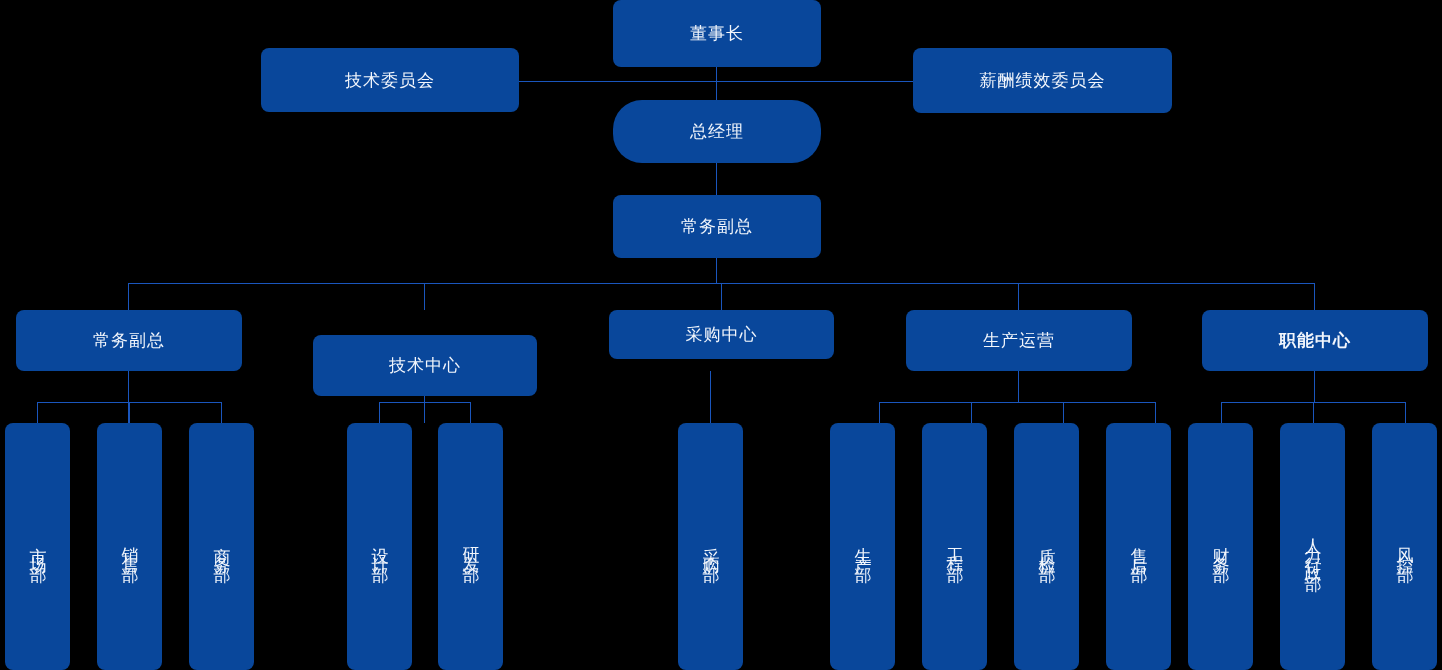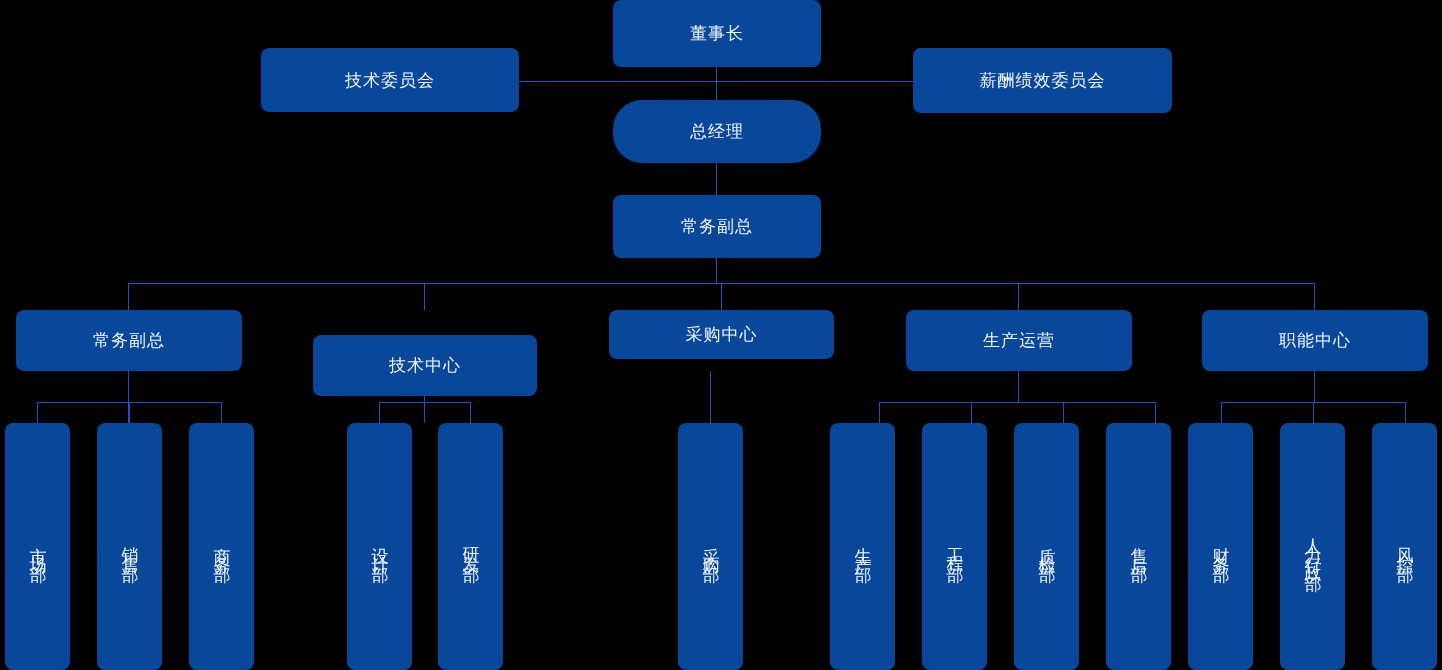--- a/index.html
+++ b/index.html
@@ -126,21 +126,21 @@
   </div>
   <div class="node h" style="left:313px; top:310px; width:224px; height:61px;margin-top:25px;">
     <span>技术中心</span>
   </div>
   <div class="node h" style="left:609px; top:310px; width:225px; height:49px;">
     <span>采购中心</span>
   </div>
   <div class="node h" style="left:906px; top:310px; width:226px; height:61px;">
     <span>生产运营</span>
   </div>
-  <div class="node h" style="left:1202px; top:310px; width:226px; height:61px;">
+  <div class="node h" style="left:1202px; top:310px; width:226px; height:61px;font-weight:bold;">
     <span>职能中心</span>
   </div>
 
   <div class="node v" style="left:5px; top:423px; width:65px; height:247px;">
     <span class="vtext">市场部</span>
   </div>
   <div class="node v" style="left:97px; top:423px; width:65px; height:247px;">
     <span class="vtext">销售部</span>
   </div>
   <div class="node v" style="left:189px; top:423px; width:65px; height:247px;">

